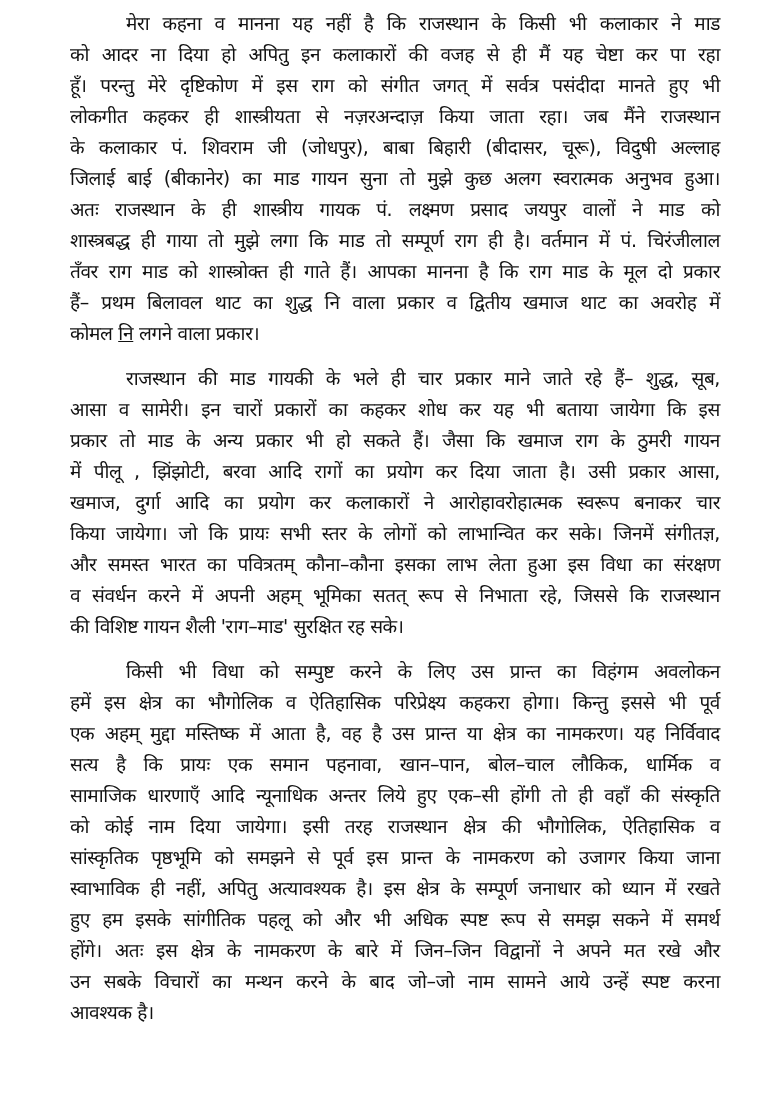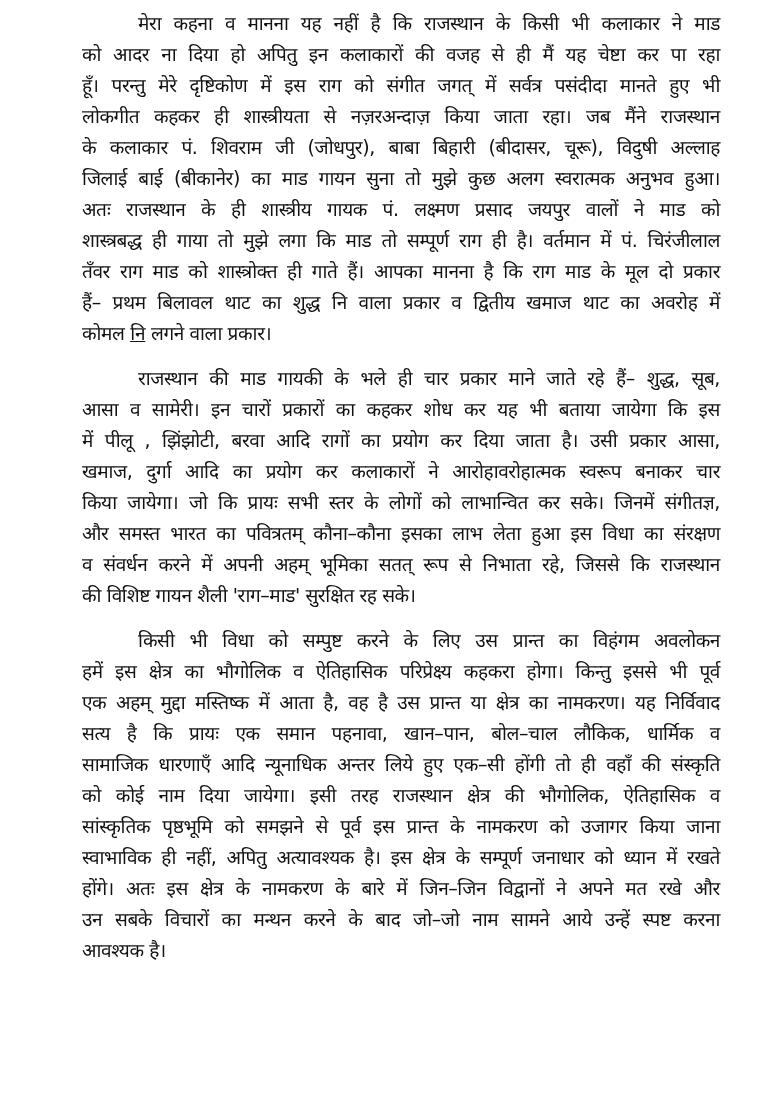--- a/index.html
+++ b/index.html
@@ -7,21 +7,21 @@
     width: 780px; height: 1108px; overflow: hidden;
     font-family: "DejaVu Sans", sans-serif;
     color: #111111;
   }
   .page {
     position: relative;
     width: 780px; height: 1108px;
     box-sizing: border-box;
     padding: 8px 60px 0 66px;
   }
-  .para { margin: 0 0 14px 16px; }
+  .para { margin: 0 0 14px 4px; }
   .line {
     font-size: 19px;
     line-height: 31px;
     height: 31px;
     white-space: nowrap;
     text-align: justify;
     text-align-last: justify;
     letter-spacing: -0.4px;
   }
   .line.indent { padding-left: 56px; }
@@ -43,35 +43,37 @@
     <div class="line">अतः राजस्थान के ही शास्त्रीय गायक पं. लक्ष्मण प्रसाद जयपुर वालों ने माड को</div>
     <div class="line">शास्त्रबद्ध ही गाया तो मुझे लगा कि माड तो सम्पूर्ण राग ही है। वर्तमान में पं. चिरंजीलाल</div>
     <div class="line">तँवर राग माड को शास्त्रोक्त ही गाते हैं। आपका मानना है कि राग माड के मूल दो प्रकार</div>
     <div class="line">हैं– प्रथम बिलावल थाट का शुद्ध नि वाला प्रकार व द्वितीय खमाज थाट का अवरोह में</div>
     <div class="line last"><span>कोमल </span><span class="ul">नि</span><span> लगने वाला प्रकार।</span></div>
   </div>
 
   <div class="para">
     <div class="line indent">राजस्थान की माड गायकी के भले ही चार प्रकार माने जाते रहे हैं– शुद्ध, सूब,</div>
     <div class="line">आसा व सामेरी। इन चारों प्रकारों का कहकर शोध कर यह भी बताया जायेगा कि इस</div>
+    <div class="line">प्रकार तो माड के अन्य प्रकार भी हो सकते हैं। जैसा कि खमाज राग के ठुमरी गायन</div>
     <div class="line">में पीलू , झिंझोटी, बरवा आदि रागों का प्रयोग कर दिया जाता है। उसी प्रकार आसा,</div>
     <div class="line">खमाज, दुर्गा आदि का प्रयोग कर कलाकारों ने आरोहावरोहात्मक स्वरूप बनाकर चार</div>
     <div class="line">किया जायेगा। जो कि प्रायः सभी स्तर के लोगों को लाभान्वित कर सके। जिनमें संगीतज्ञ,</div>
     <div class="line">और समस्त भारत का पवित्रतम् कौना–कौना इसका लाभ लेता हुआ इस विधा का संरक्षण</div>
     <div class="line">व संवर्धन करने में अपनी अहम् भूमिका सतत् रूप से निभाता रहे, जिससे कि राजस्थान</div>
     <div class="line last">की विशिष्ट गायन शैली 'राग–माड' सुरक्षित रह सके।</div>
   </div>
 
   <div class="para">
     <div class="line indent">किसी भी विधा को सम्पुष्ट करने के लिए उस प्रान्त का विहंगम अवलोकन</div>
     <div class="line">हमें इस क्षेत्र का भौगोलिक व ऐतिहासिक परिप्रेक्ष्य कहकरा होगा। किन्तु इससे भी पूर्व</div>
     <div class="line">एक अहम् मुद्दा मस्तिष्क में आता है, वह है उस प्रान्त या क्षेत्र का नामकरण। यह निर्विवाद</div>
     <div class="line">सत्य है कि प्रायः एक समान पहनावा, खान–पान, बोल–चाल लौकिक, धार्मिक व</div>
     <div class="line">सामाजिक धारणाएँ आदि न्यूनाधिक अन्तर लिये हुए एक–सी होंगी तो ही वहाँ की संस्कृति</div>
     <div class="line">को कोई नाम दिया जायेगा। इसी तरह राजस्थान क्षेत्र की भौगोलिक, ऐतिहासिक व</div>
     <div class="line">सांस्कृतिक पृष्ठभूमि को समझने से पूर्व इस प्रान्त के नामकरण को उजागर किया जाना</div>
     <div class="line">स्वाभाविक ही नहीं, अपितु अत्यावश्यक है। इस क्षेत्र के सम्पूर्ण जनाधार को ध्यान में रखते</div>
+    <div class="line">हुए हम इसके सांगीतिक पहलू को और भी अधिक स्पष्ट रूप से समझ सकने में समर्थ</div>
     <div class="line">होंगे। अतः इस क्षेत्र के नामकरण के बारे में जिन–जिन विद्वानों ने अपने मत रखे और</div>
     <div class="line">उन सबके विचारों का मन्थन करने के बाद जो–जो नाम सामने आये उन्हें स्पष्ट करना</div>
     <div class="line last">आवश्यक है।</div>
   </div>
 
 </div>
 
 </body></html>

